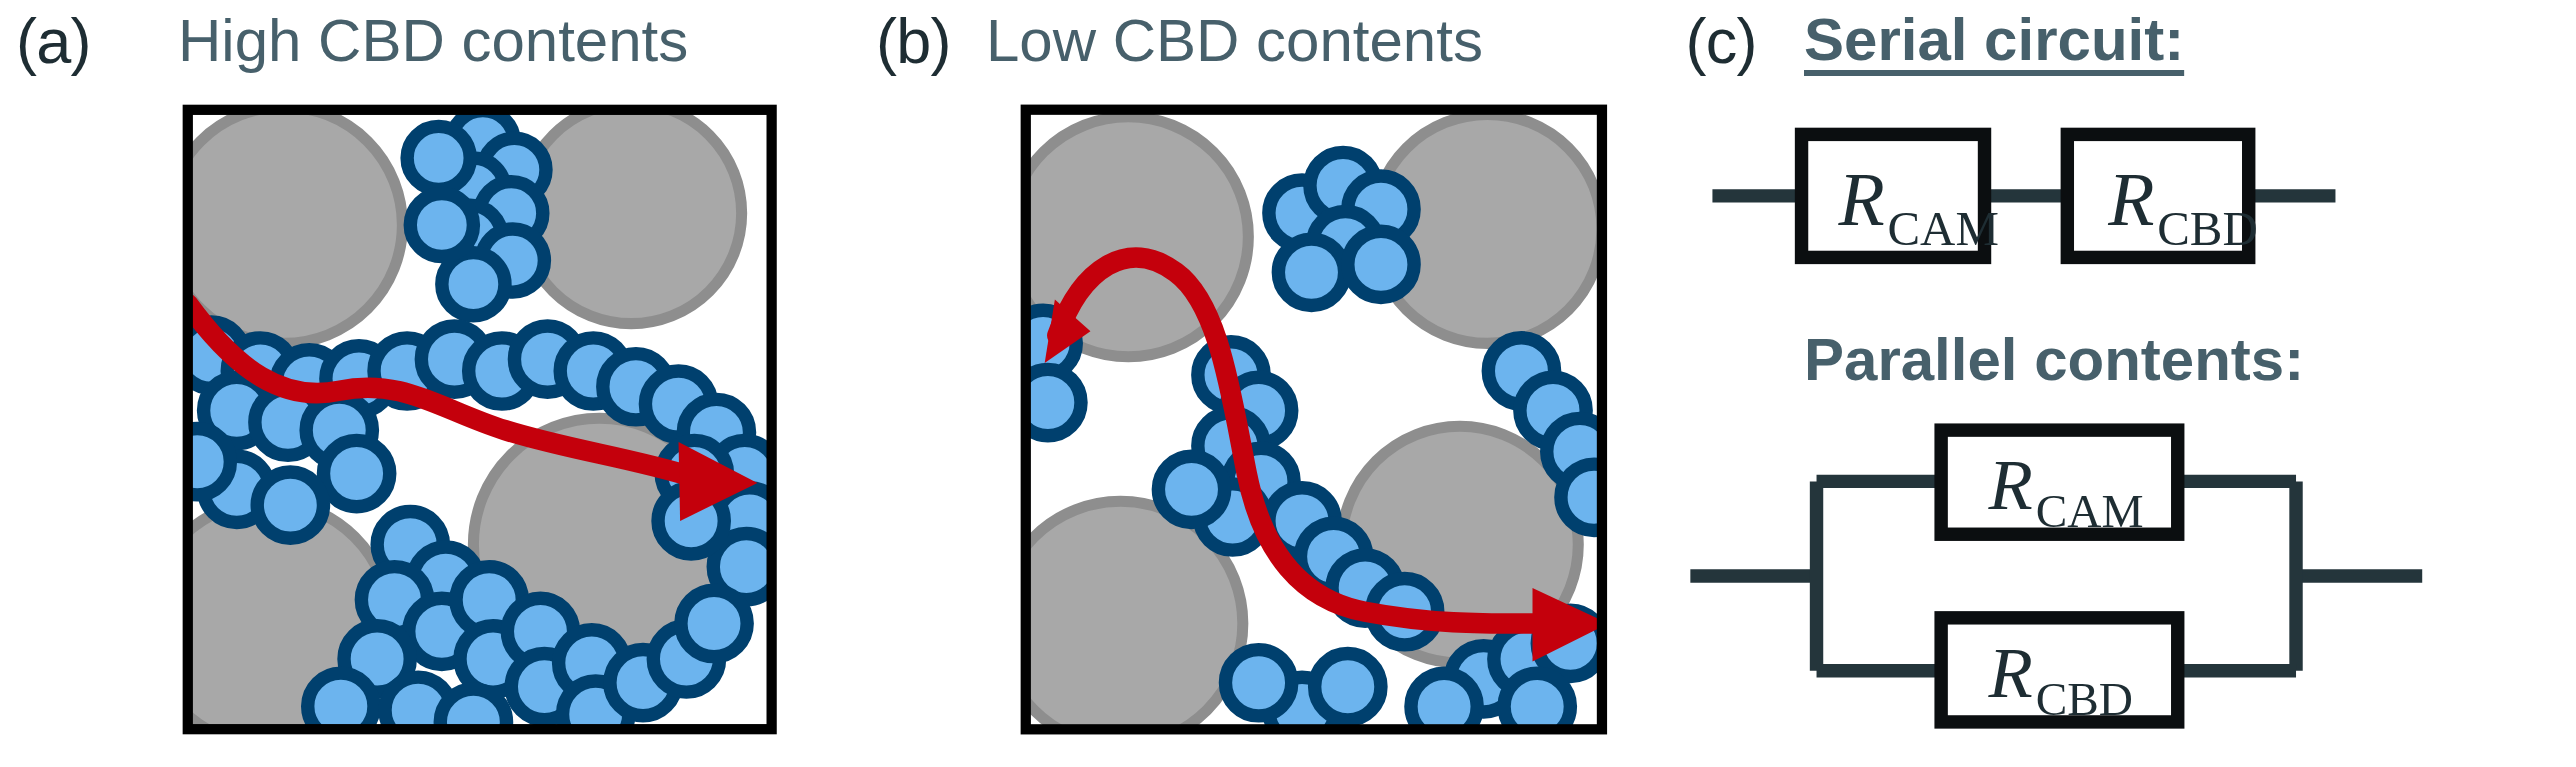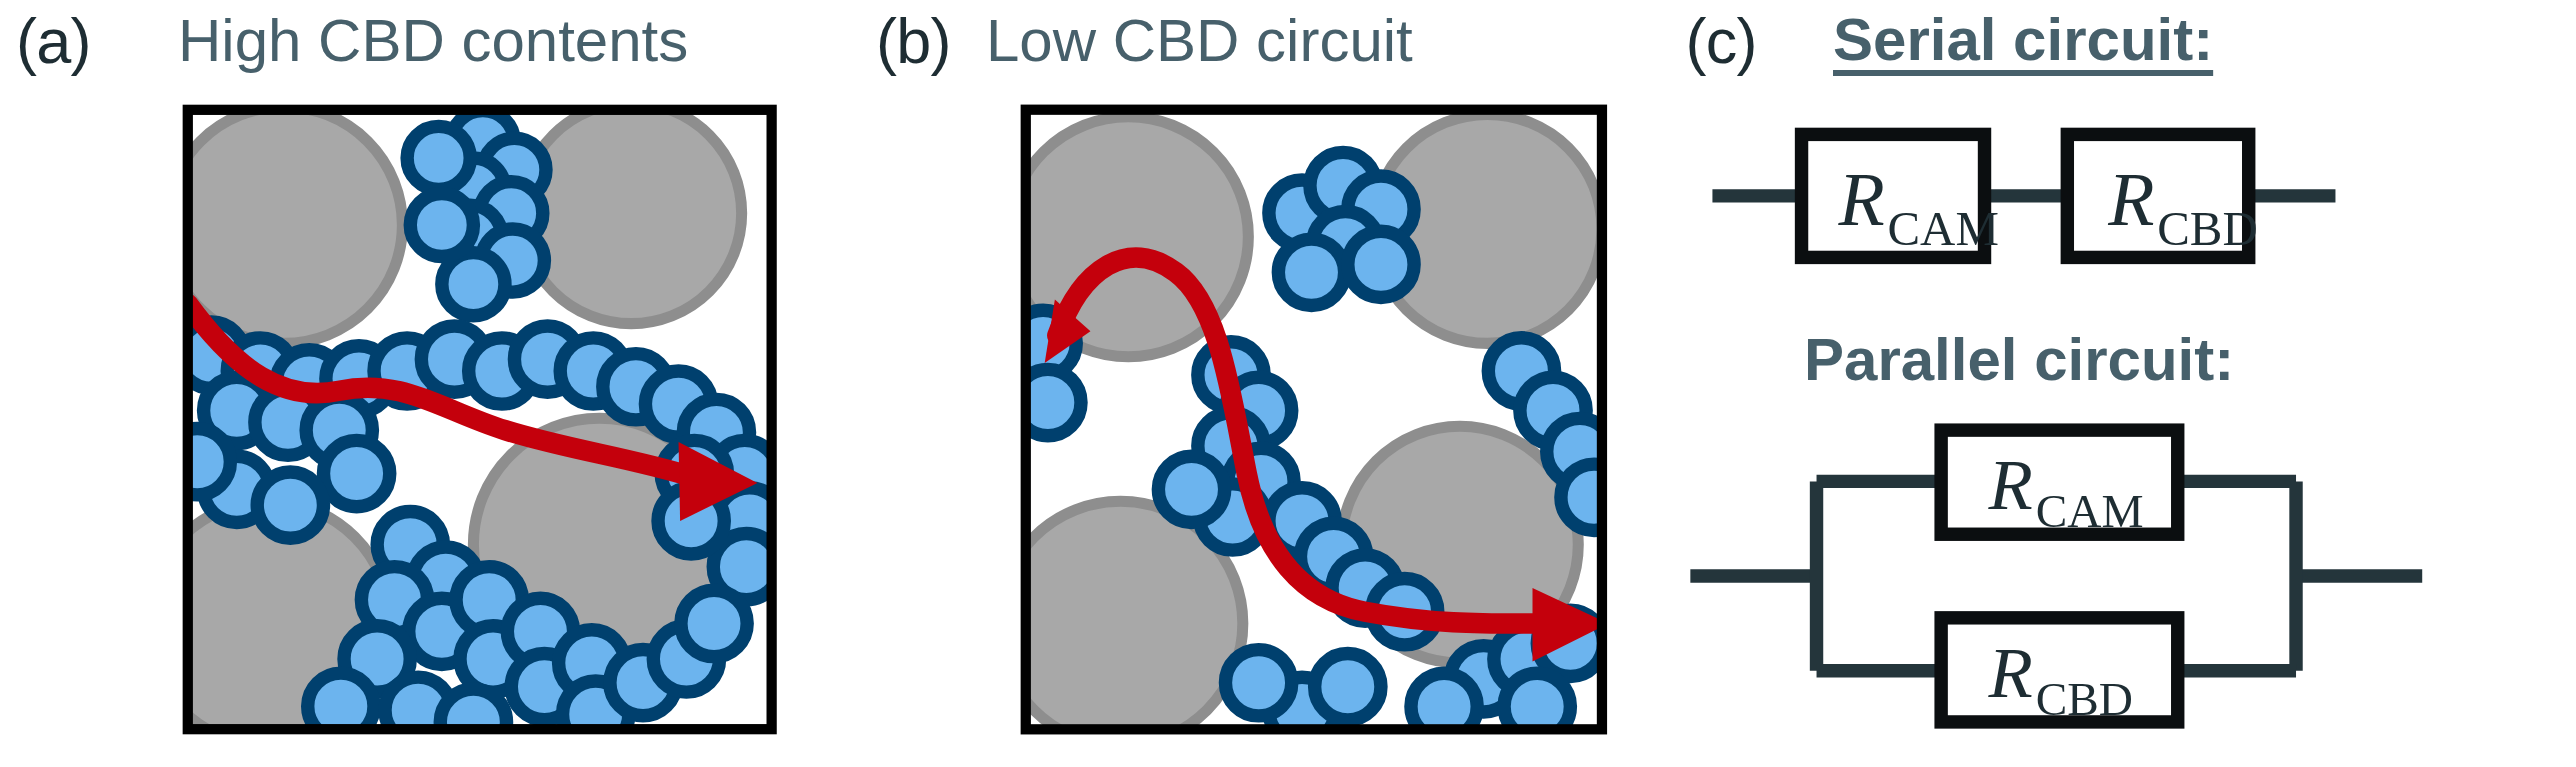--- a/index.html
+++ b/index.html
@@ -145,21 +145,21 @@
           <polygon points="860,560 960,612 862,660" fill="#c4000c"></polygon>
         </g>
       </g>
 
       <rect x="238" y="139" width="740" height="785" fill="none" stroke="#000000" stroke-width="13"></rect>
     </svg>
   </div>
 
   <div class="panel" id="panel-b">
     <div class="panel-tag" style="left:16px; top:9.5px;">(b)</div>
-    <div class="panel-title" style="left:126px; top:11px;">Low CBD circuit</div>
+    <div class="panel-title" style="left:126px; top:11px;">Low CBD contents</div>
 
     <svg class="art" width="813" height="768" viewBox="0 0 1030 973">
       <defs>
         <clipPath id="clipB">
           <rect x="210" y="139" width="730" height="785"></rect>
         </clipPath>
       </defs>
 
       <g clip-path="url(#clipB)">
 
@@ -216,22 +216,22 @@
           <polygon points="852 745, 948 790, 852 838" fill="#c4000c"></polygon>
         </g>
       </g>
 
       <rect x="210" y="139" width="730" height="785" fill="none" stroke="#000000" stroke-width="13"></rect>
     </svg>
   </div>
 
   <div class="panel" id="panel-c">
     <div class="panel-tag" style="left:12.6px; top:9.5px;">(c)</div>
-    <div class="panel-title bold uline" style="left:131px; top:9.5px;margin-left:29px;">Serial circuit:</div>
-    <div class="panel-title bold" style="left:131px; top:330px;">Parallel circuit:</div>
+    <div class="panel-title bold uline" style="left:131px; top:9.5px;">Serial circuit:</div>
+    <div class="panel-title bold" style="left:131px; top:330px;">Parallel contents:</div>
 
     <svg class="art" width="903" height="768" viewBox="0 0 1145 973">
 
       <g stroke="#24353b" fill="none" stroke-width="17">
         <line x1="50" y1="248" x2="163" y2="248"></line>
         <line x1="395" y1="248" x2="500" y2="248"></line>
         <line x1="730" y1="248" x2="840" y2="248"></line>
       </g>
       <rect x="163" y="170" width="232" height="156" fill="#ffffff" stroke="#0b0e10" stroke-width="17"></rect>
       <rect x="500" y="170" width="230" height="156" fill="#ffffff" stroke="#0b0e10" stroke-width="17"></rect>

